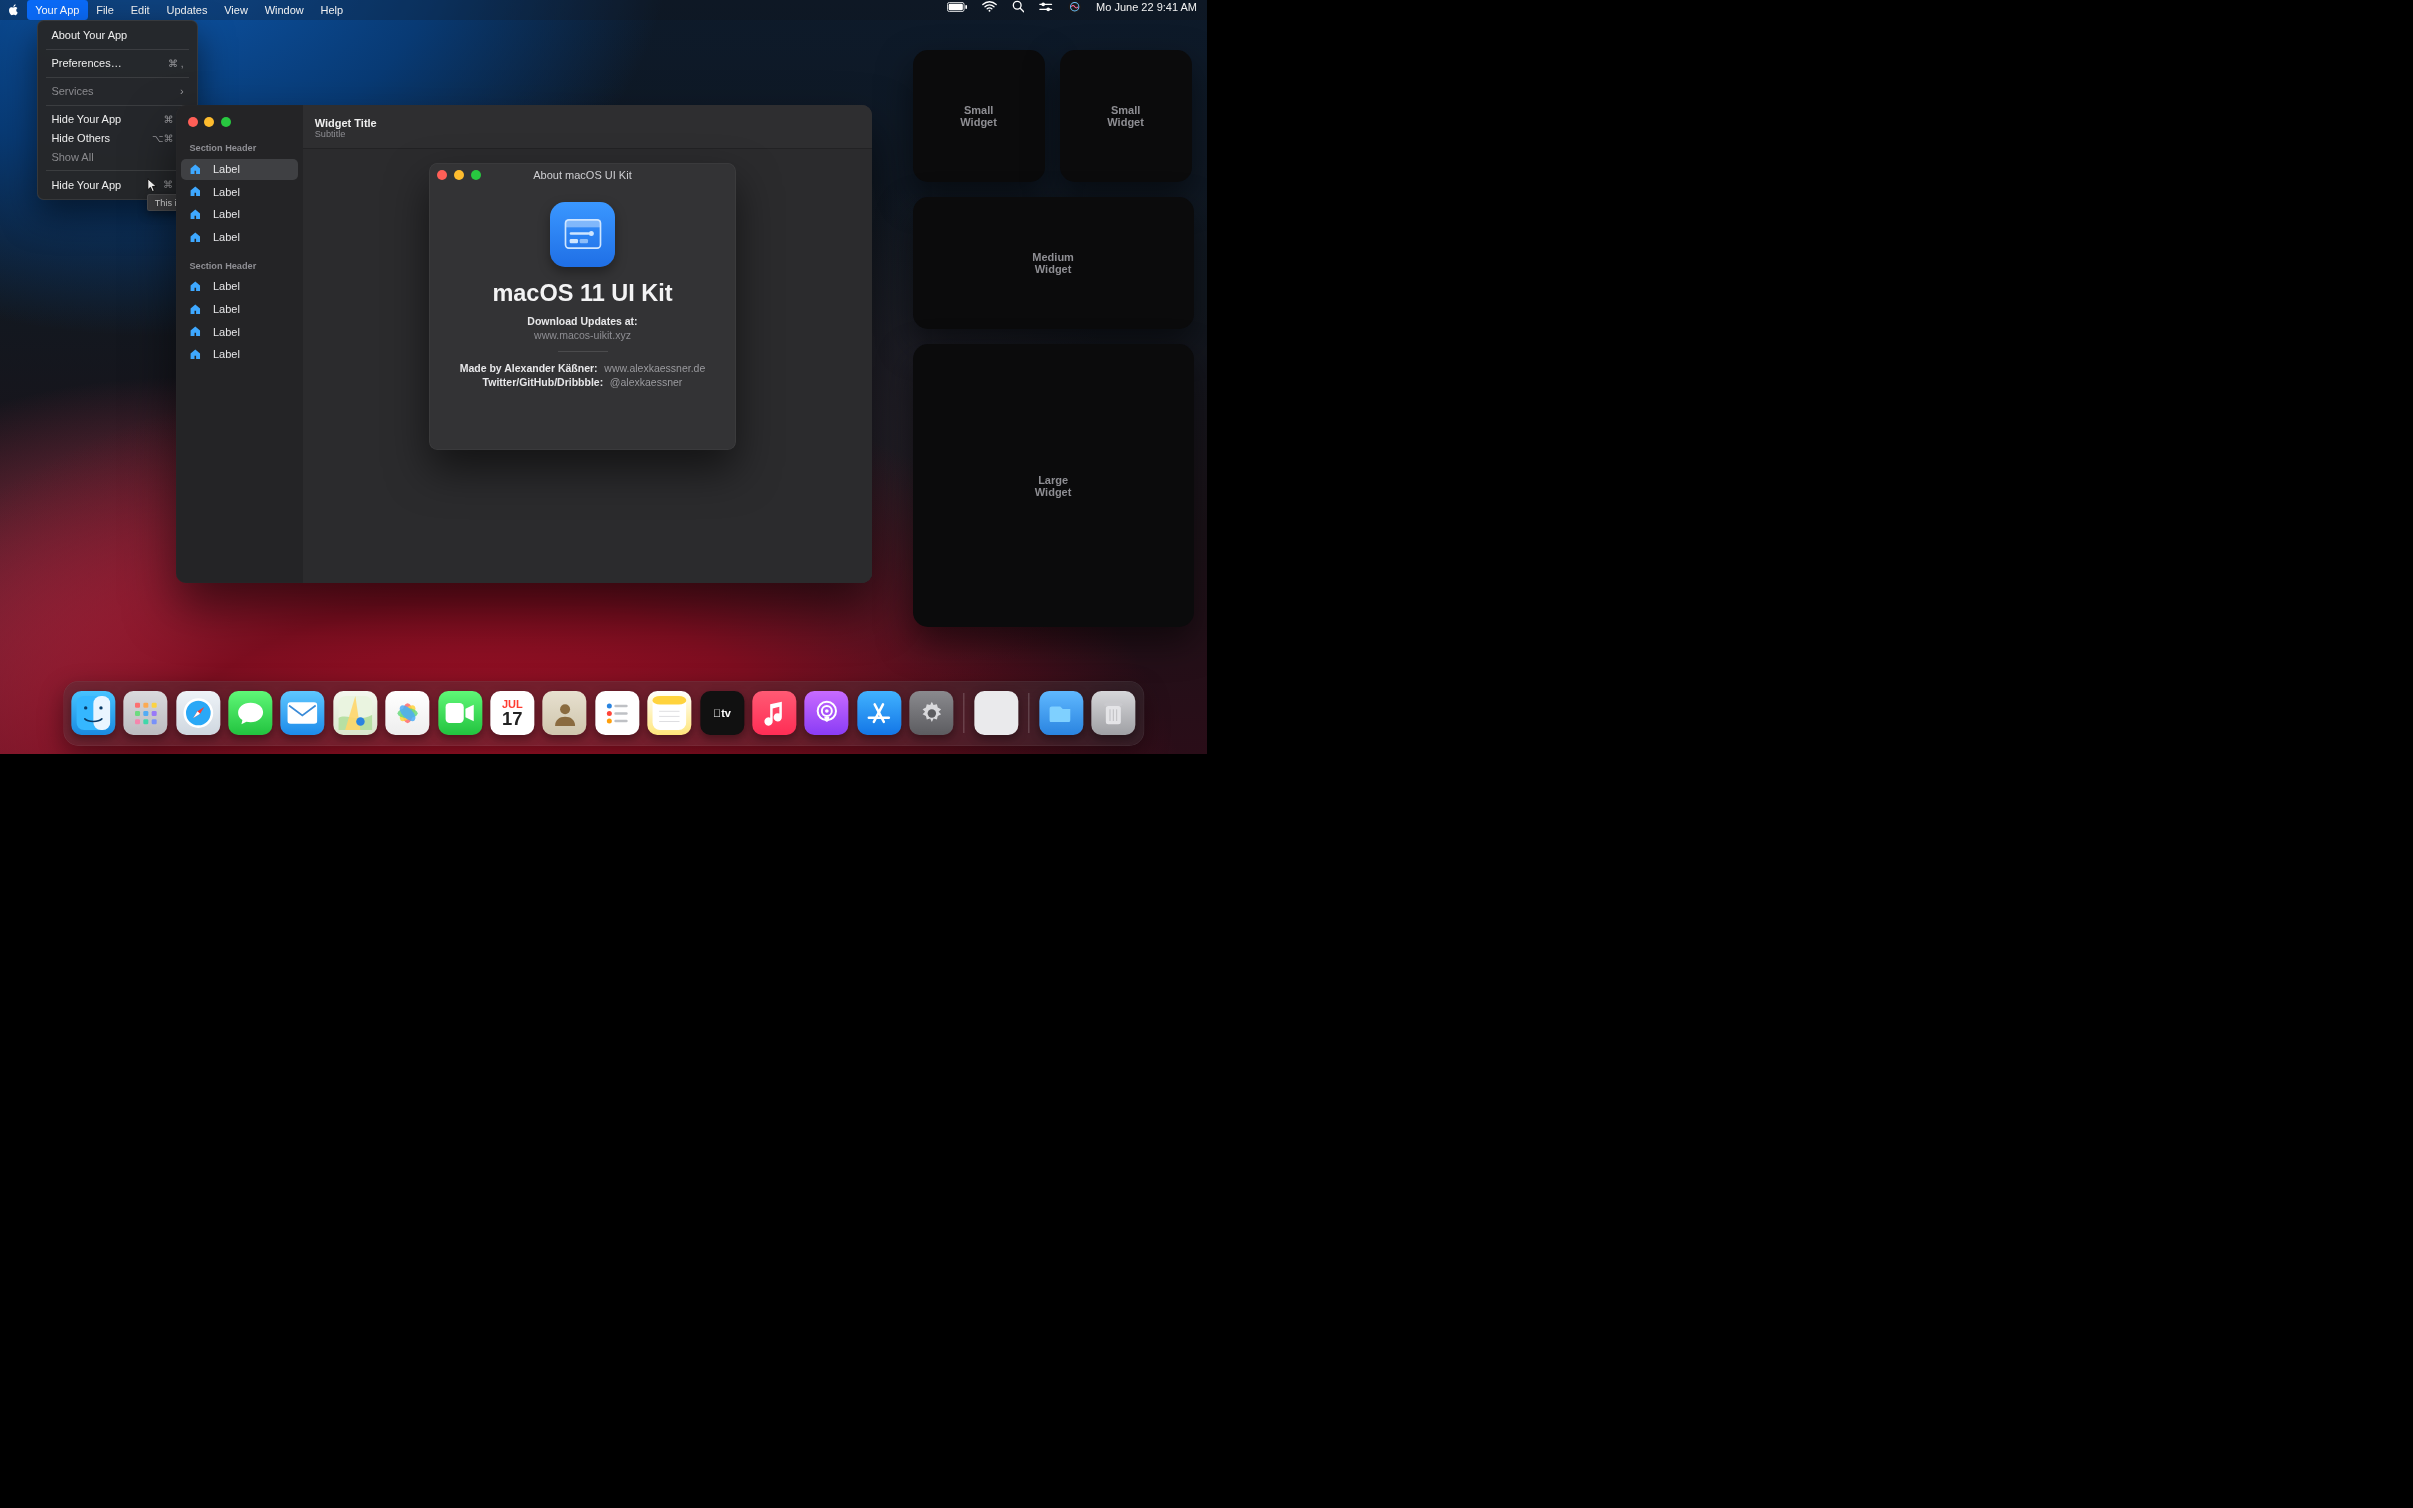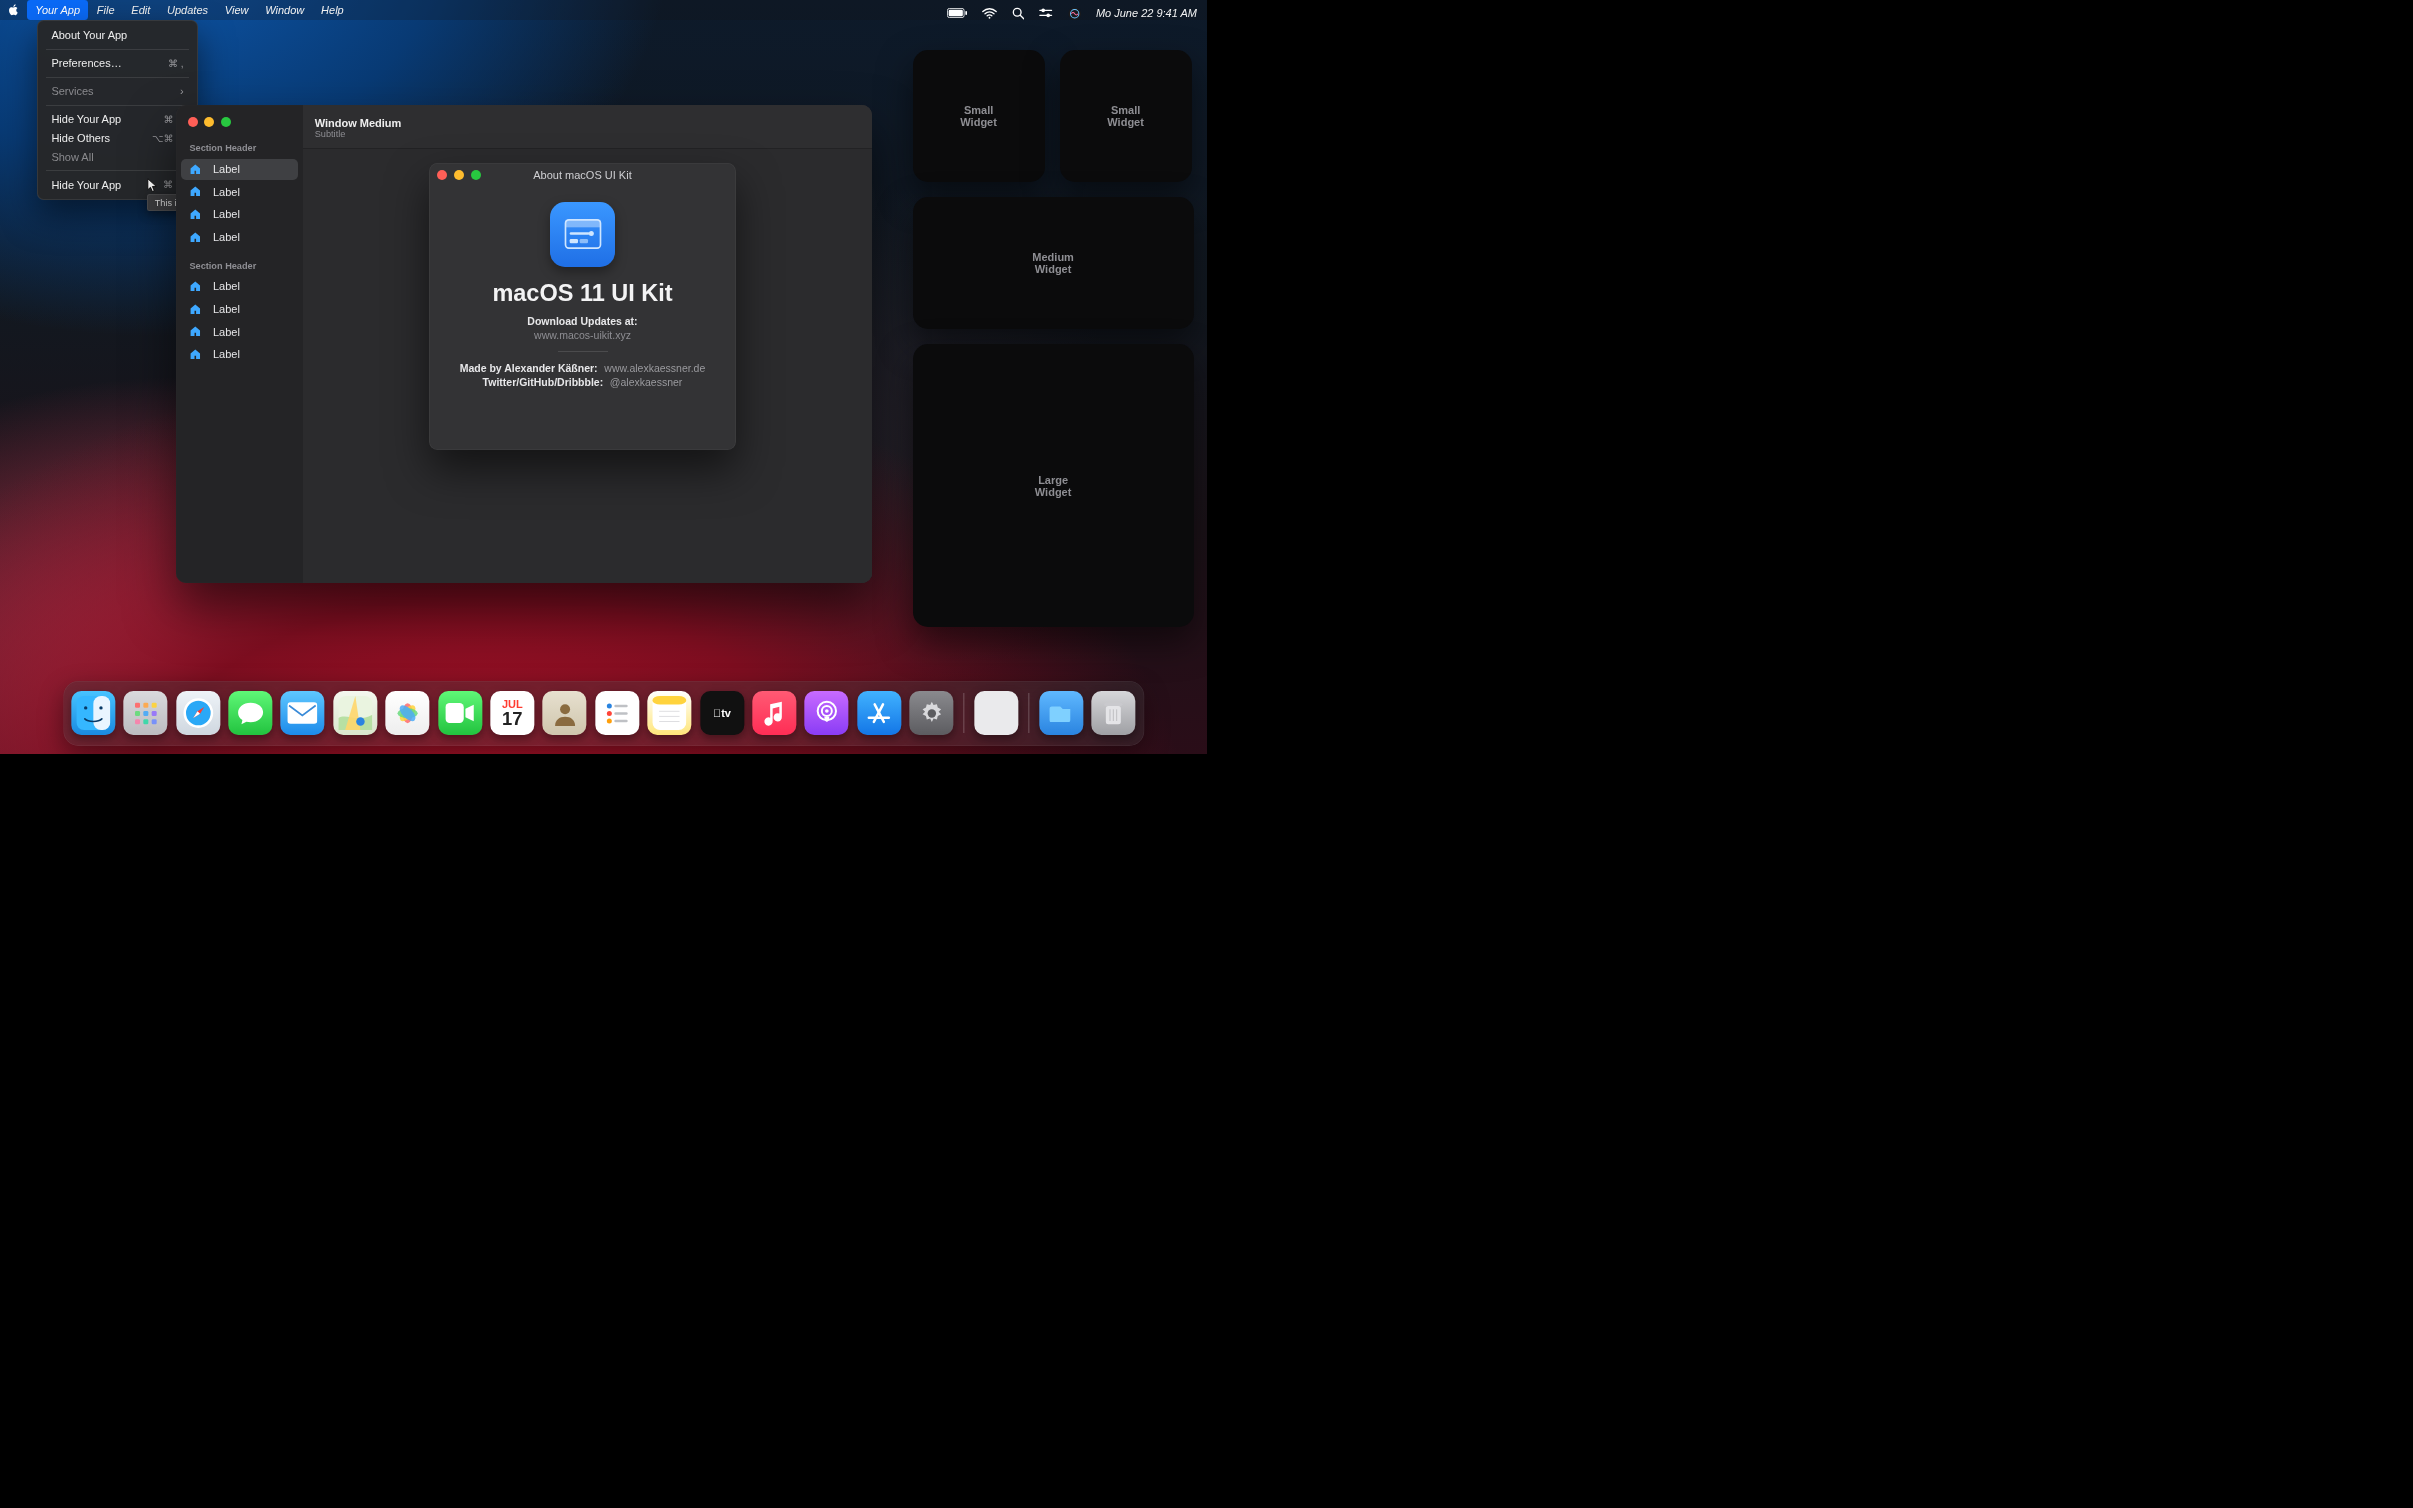--- a/index.html
+++ b/index.html
@@ -3,21 +3,21 @@
 <meta charset="utf-8">
 <style>
 html,body{margin:0;padding:0;width:1207px;height:754px;overflow:hidden;font-family:-apple-system,"SF Pro Text","Helvetica Neue",Arial,sans-serif;background:#000;color:#eee;-webkit-font-smoothing:antialiased}
 .desktop{position:relative;width:1207px;height:754px;background:
  radial-gradient(1006px 670px at 40% 110%, #b01229 0%, #7d0e20 35%, rgba(125,14,32,0) 70%),
  radial-gradient(754px 503px at 15% 90%, #d73c5a 0%, rgba(215,60,90,0) 60%),
  radial-gradient(587px 419px at 60% 60%, #2a2730 0%, rgba(42,39,48,0) 70%),
  radial-gradient(754px 587px at 12% -10%, #0e5bb3 0%, #083a74 40%, rgba(8,58,116,0) 70%),
  linear-gradient(180deg,#0d1a2a 0%, #121820 40%, #1b1218 70%, #2a0d18 100%);}
 
-.menubar{position:absolute;top:0;left:0;right:0;height:20px;display:flex;align-items:flex-end;padding:0 10px 0 8.4px;font-size:11px;color:#f2f2f2;background:rgba(20,20,24,.25);font-style:italic;}
+.menubar{position:absolute;top:0;left:0;right:0;height:20px;display:flex;align-items:flex-start;padding:0 10px 0 8.4px;font-size:11px;color:#f2f2f2;background:rgba(20,20,24,.25);}
 .menubar .left{display:flex;align-items:center;gap:0}
 .menubar .right{margin-left:auto;display:flex;align-items:center;gap:15px}
 .menu-item{padding:2.5px 8.4px;border-radius:3.4px;line-height:15px}
 .menu-item.active{background:#0a6af7;color:#fff}
 .apple{width:11.7px;height:11.7px;margin-right:6.7px}
 .status-icon{display:inline-flex;align-items:center;justify-content:center}
 .clock{font-size:11px}
 
 .dropdown{position:absolute;left:37px;top:20px;width:149px;background:rgba(38,38,40,.96);border:0.8px solid rgba(255,255,255,.08);border-radius:6.7px;box-shadow:0 15px 34px rgba(0,0,0,.5);padding:5px;font-size:11px;color:#eee}
 .dd-item{display:flex;align-items:center;justify-content:space-between;padding:3.4px 8.4px;border-radius:3.4px}
@@ -242,21 +242,21 @@
         </div>
       <div class="sb-item">
           <svg class="sb-ic" viewBox="0 0 16 16" fill="#3ea8ff">
             <path d="M8 2l6 5v7H9v-4H7v4H2V7z"></path>
           </svg>
           <span>Label</span>
         </div>
     </div>
     <div class="content">
       <div class="titlebar">
-        <div class="t">Window Medium</div>
+        <div class="t">Widget Title</div>
         <div class="s">Subtitle</div>
       </div>
       <div class="content-body"></div>
     </div>
   </div>
 
   <div class="about">
     <div class="about-bar">
       <div class="traffic">
         <div class="tl r"></div>

